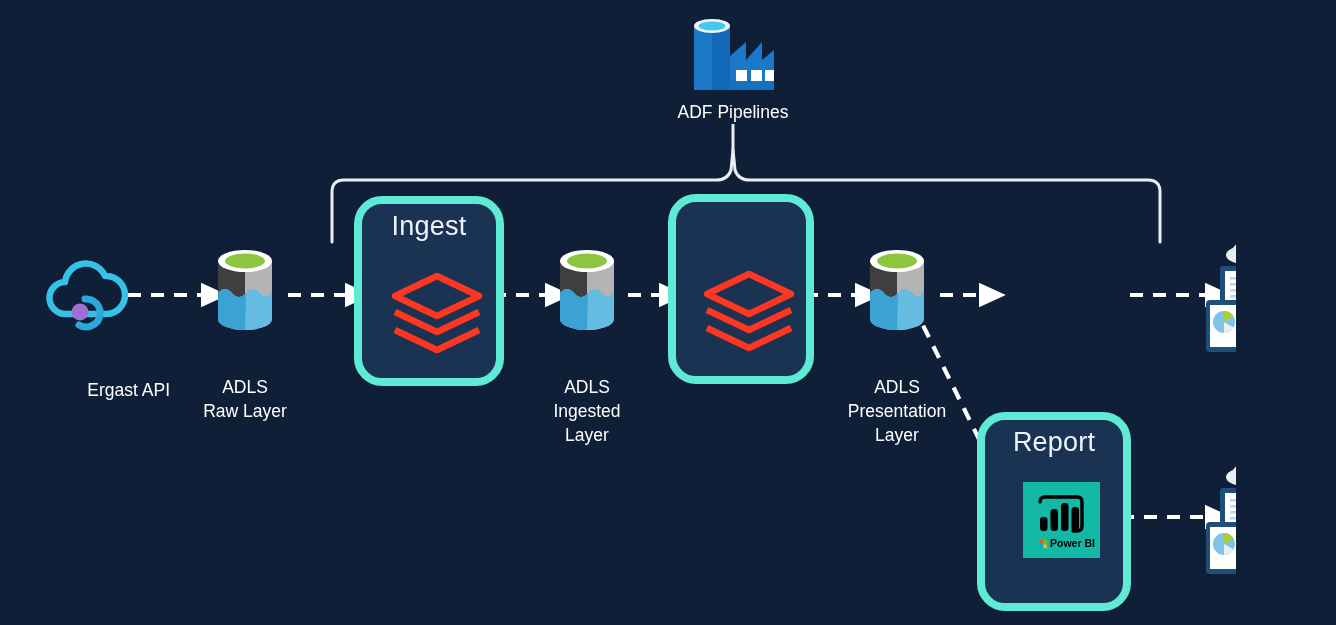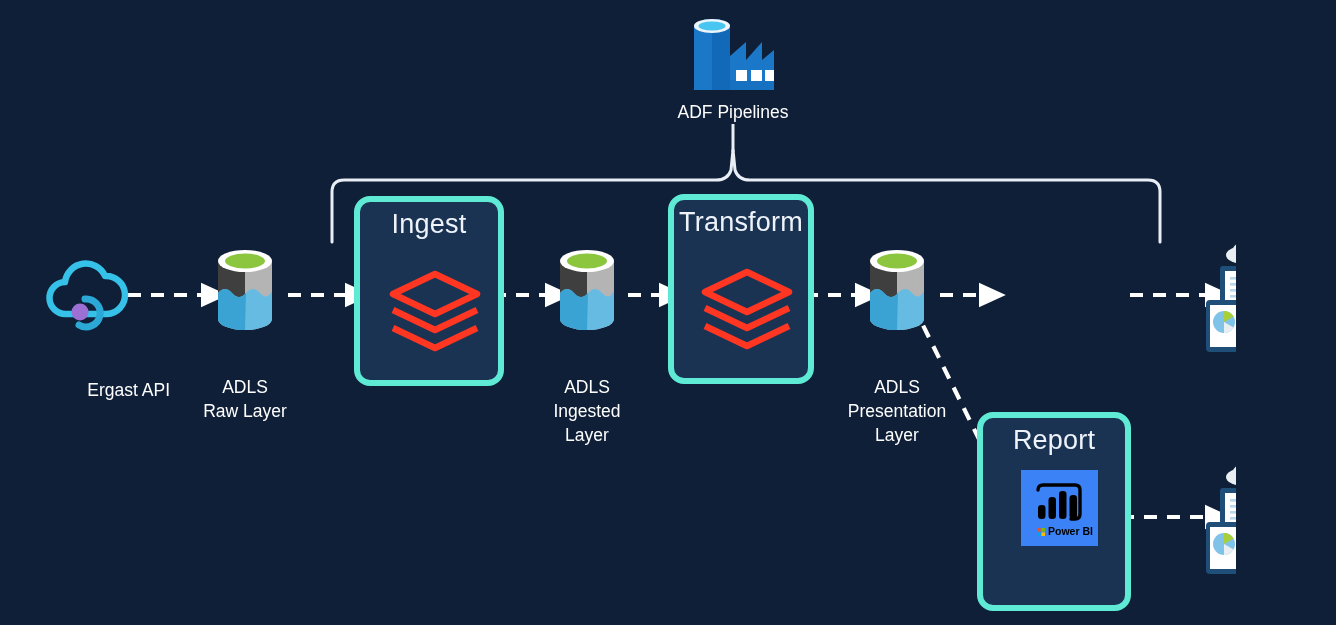--- a/index.html
+++ b/index.html
@@ -15,22 +15,22 @@
     overflow: hidden;
     font-family: "Liberation Sans", sans-serif;
     -webkit-font-smoothing: antialiased;
   }
   .node { position: absolute; }
 
   
   .stage-box {
     position: absolute;
     background: #1b3353;
-    border: 6px solid #5eead4;
-    border-radius: 16px;
+    border: 8px solid #5eead4;
+    border-radius: 28px;
     box-sizing: border-box;
   }
   .stage-title {
     position: absolute;
     top: 8px;
     left: 0;
     width: 100%;
     text-align: center;
     color: #eef3fa;
     font-size: 27px;
@@ -155,21 +155,20 @@
       <path d="M4 46 q7 -8 14 0 t14 0 L31 83 a27 11 0 0 1 -27 -11 Z" fill="#3aa3d4"></path>
       <ellipse cx="31" cy="14" rx="27" ry="11" fill="#ffffff"></ellipse>
       <ellipse cx="31" cy="14" rx="20" ry="7.4" fill="#8cc63e"></ellipse>
     </svg>
   </div>
   <div class="caption" style="left:505px; top:375px; width:164px;">ADLS
 Ingested
 Layer</div>
 
   <div class="stage-box" style="left:668px; top:194px; width:146px; height:190px;">
-    <div class="stage-title">Transform</div>
     <svg width="100" height="100" viewBox="0 0 100 100" style="position:absolute; left:23px; top:62px;">
       <g fill="none" stroke="#ff3621" stroke-width="6.5" stroke-linejoin="round">
         <path d="M8 30 L50 10 L92 30 L50 50 Z"></path>
         <path d="M8 46 L50 66 L92 46"></path>
         <path d="M8 64 L50 84 L92 64"></path>
       </g>
     </svg>
   </div>
 
   <div class="node" style="left:866px; top:247px; width:62px; height:88px;">
@@ -182,21 +181,21 @@
       <ellipse cx="31" cy="14" rx="20" ry="7.4" fill="#8cc63e"></ellipse>
     </svg>
   </div>
   <div class="caption" style="left:815px; top:375px; width:164px;">ADLS
 Presentation
 Layer</div>
 
 
   <div class="stage-box" style="left:977px; top:412px; width:154px; height:199px;">
     <div class="stage-title">Report</div>
-    <div style="position:absolute; left:38px; top:52px; width:77px; height:76px; background:#3b82f6;">
+    <div style="position:absolute; left:38px; top:62px; width:77px; height:76px; background:#14b8a6;">
       <svg width="77" height="76" viewBox="0 0 77 76">
         <g fill="none" stroke="#000000" stroke-width="3.4" stroke-linecap="round">
           <path d="M17 20 q0 -5 5 -5 L54 15 q5 0 5 5 L59 44 q0 5 -5 5 L50 49"></path>
         </g>
         <g fill="#000000">
           <rect x="17" y="35" width="7.5" height="14" rx="3.3"></rect>
           <rect x="27.5" y="27" width="7.5" height="22" rx="3.3"></rect>
           <rect x="38" y="21" width="7.5" height="28" rx="3.3"></rect>
           <rect x="48.5" y="25" width="7.5" height="24" rx="3.3"></rect>
         </g>

